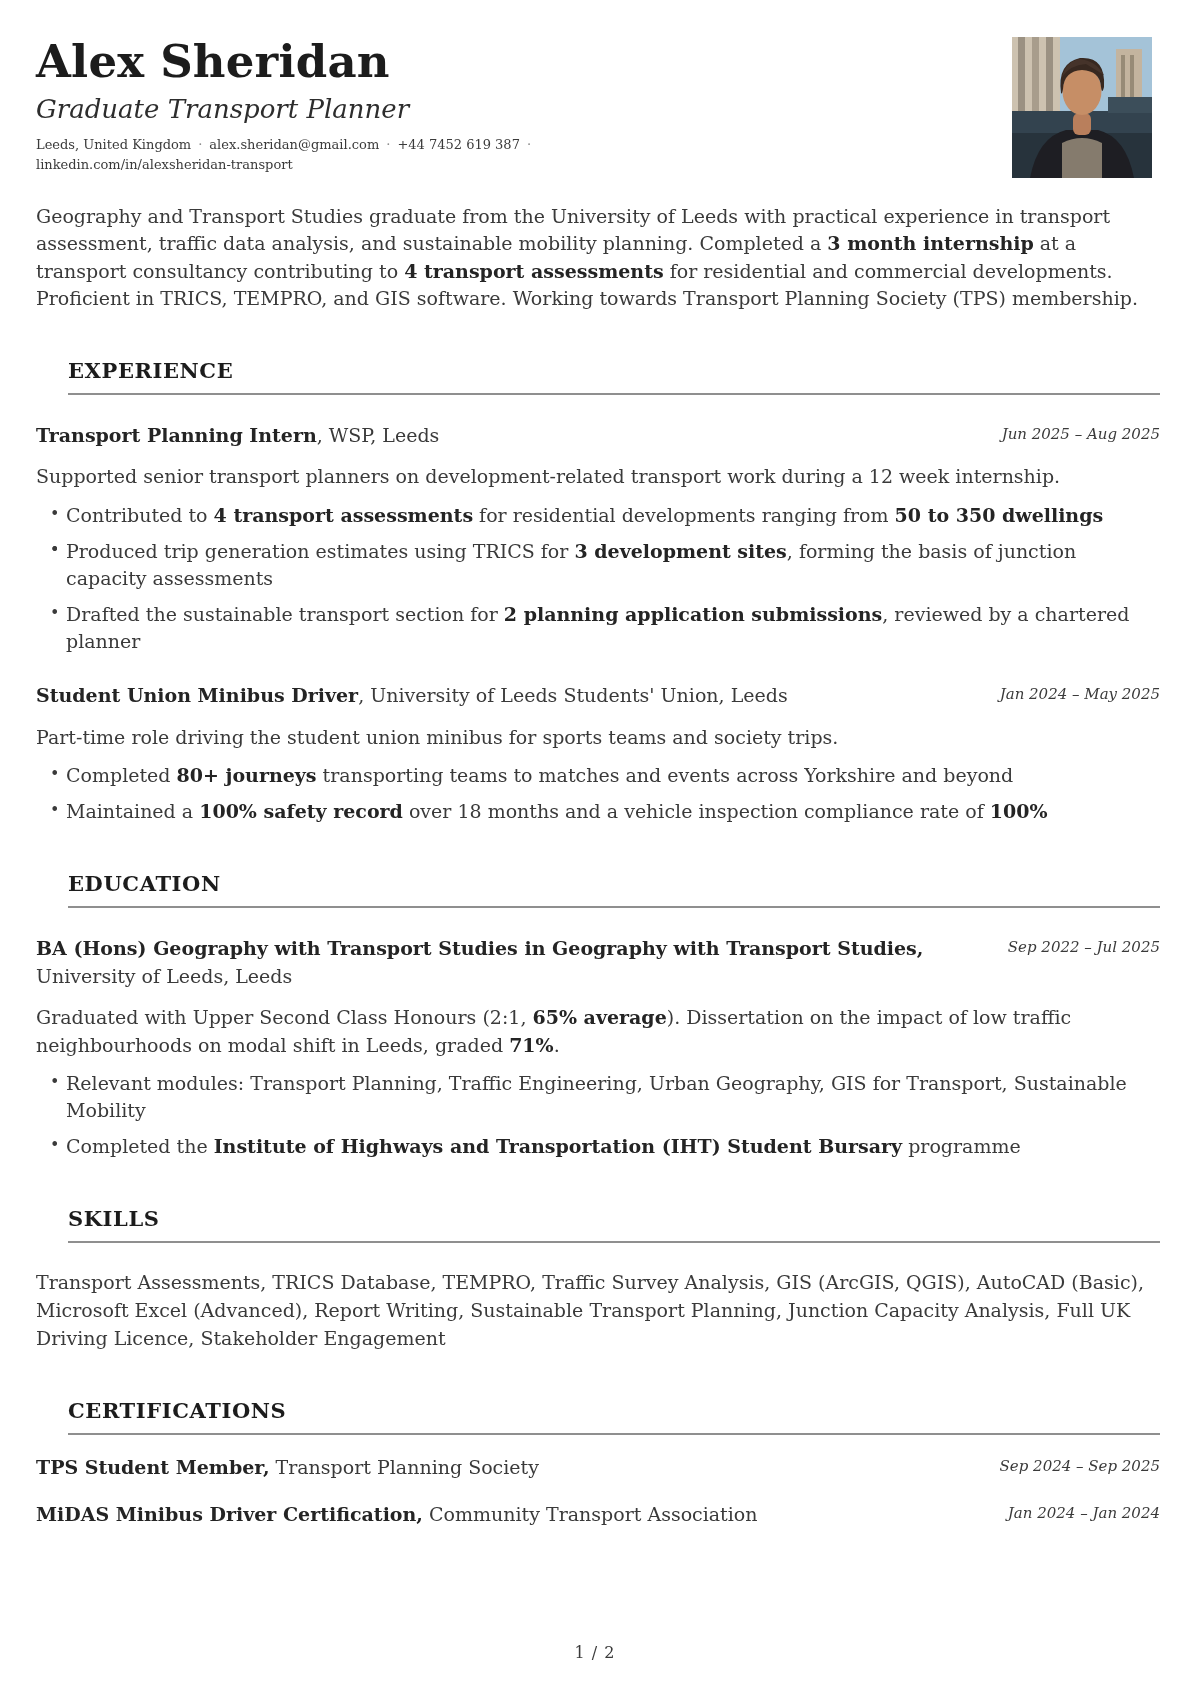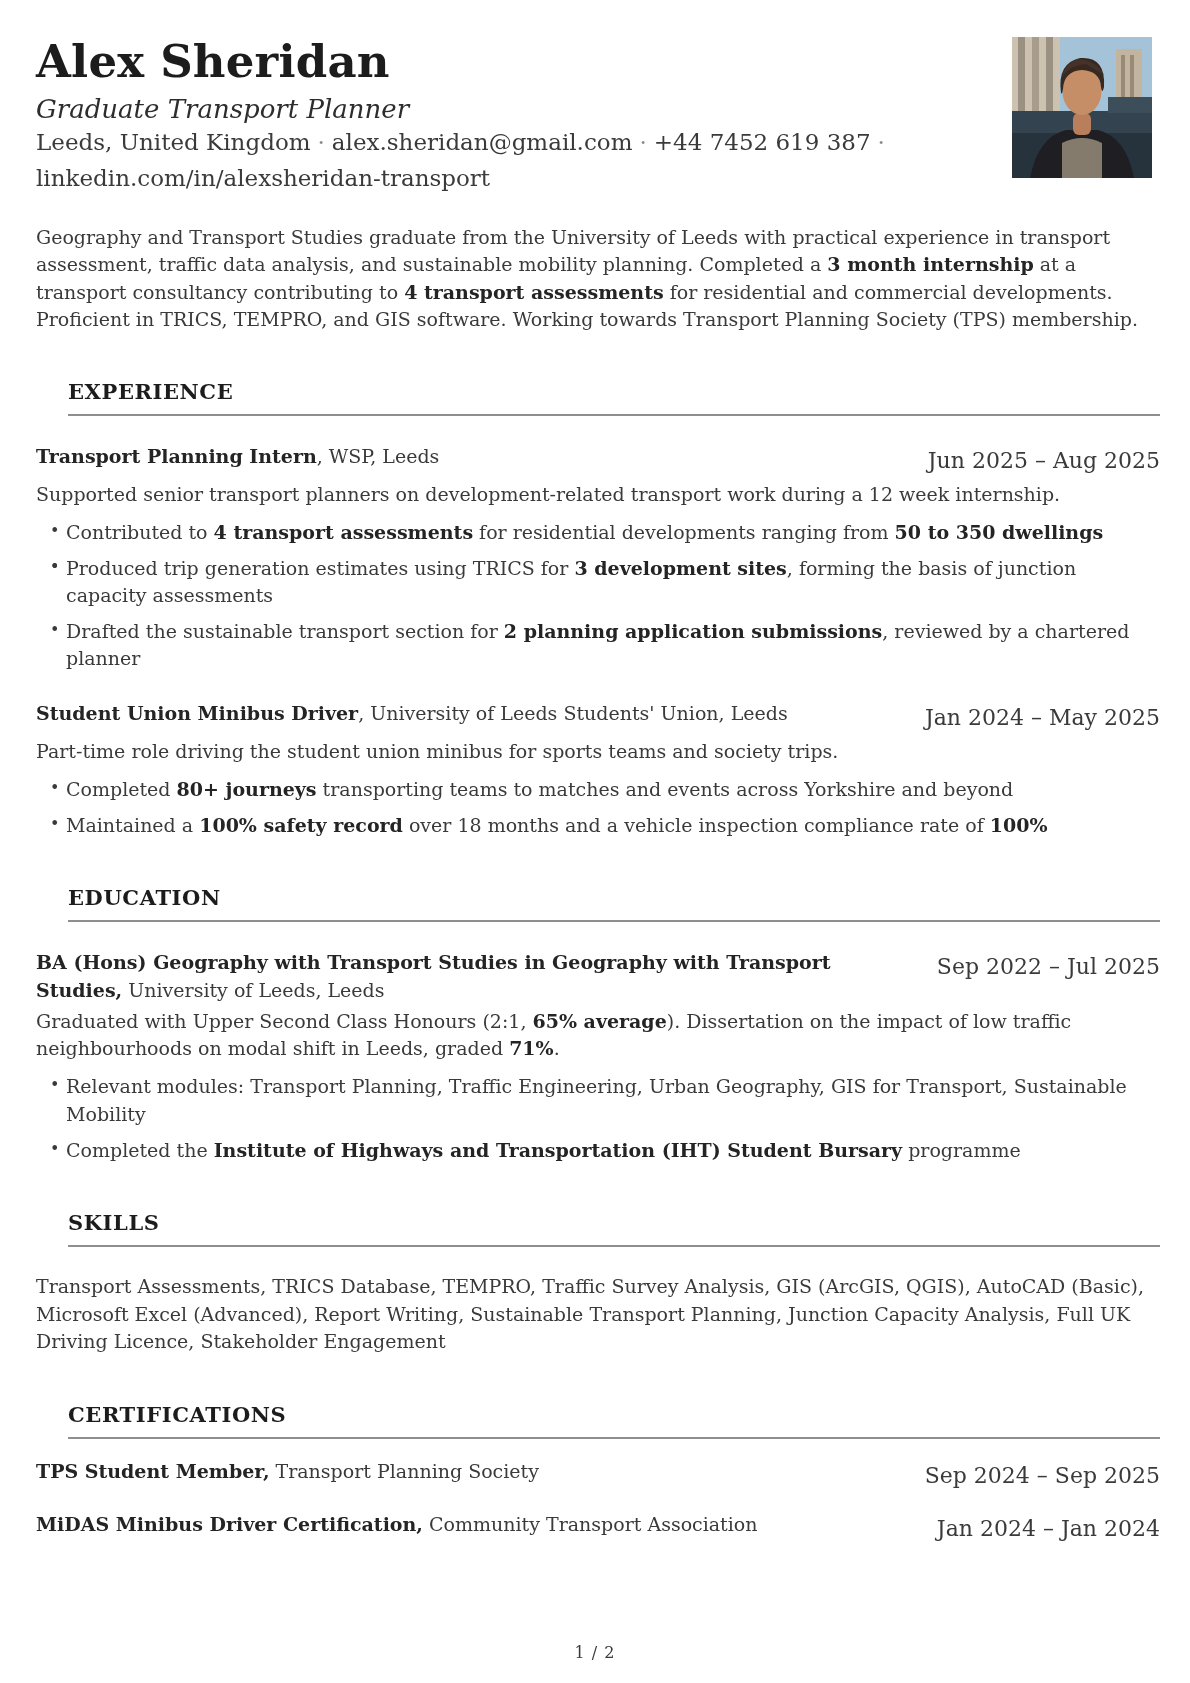--- a/index.html
+++ b/index.html
@@ -8,35 +8,35 @@
     width:1190px;height:1683px;
     box-sizing:border-box;
     padding:30px 30px 0 36px;
     background:#ffffff;
     font-family:"DejaVu Serif", serif;
     color:#3a3a3a;
     overflow:hidden;
   }
   .name{font-size:45px;line-height:1.08;font-weight:700;color:#1c1c1c;margin:8px 0 0 0;letter-spacing:0.2px;}
   .role-title{font-size:26px;font-style:italic;color:#2d2d2d;margin-top:7px;}
-  .contact{font-size:23px;line-height:1.6;margin-top:0;max-width:950px;color:#3a3a3a;}
+  .contact{font-size:13px;line-height:1.6;margin-top:11px;max-width:950px;color:#3a3a3a;}
   .sep{color:#8a8a8a;padding:0 7px;}
   .summary{margin-top:27px;font-size:19px;line-height:1.43;max-width:1116px;}
   .b{font-weight:700;color:#242424;}
   .photo{position:absolute;top:37px;right:38px;width:140px;height:141px;display:block;}
   .section{margin-top:46px;}
   .section-title{
     font-size:21px;font-weight:700;color:#1c1c1c;letter-spacing:0.6px;
     padding-bottom:10px;border-bottom:2px solid #8f8f8f;margin-left:32px;
   }
   .entry{margin-top:27px;}
   .entry-head{display:flex;justify-content:space-between;align-items:flex-start;gap:28px;font-size:19px;line-height:1.45;}
   .entry-title{color:#3a3a3a;}
-  .date-range{font-size:22px;color:#3a3a3a;white-space:nowrap;padding-top:2px;}
-  .entry-desc{margin-top:4px;font-size:19px;line-height:1.43;max-width:1116px;}
+  .date-range{font-size:15px;font-style:italic;color:#3a3a3a;white-space:nowrap;padding-top:2px;}
+  .entry-desc{margin-top:14px;font-size:19px;line-height:1.43;max-width:1116px;}
   .bullets{list-style:none;margin:11px 0 0 0;padding:0;}
   .bullets li{position:relative;padding-left:30px;margin-top:9px;font-size:19px;line-height:1.43;}
   .bullet-dot{position:absolute;left:14px;top:1px;font-size:16px;color:#3a3a3a;}
   .skills-text{margin-top:26px;font-size:19px;line-height:1.46;max-width:1116px;}
   .cert-row{display:flex;justify-content:space-between;align-items:flex-start;gap:16px;margin-top:19px;font-size:19px;line-height:1.45;}
   .footer{position:absolute;left:0;bottom:21px;width:100%;text-align:center;font-size:16px;color:#3a3a3a;letter-spacing:1px;}
 </style>
 </head>
 <body>
 

